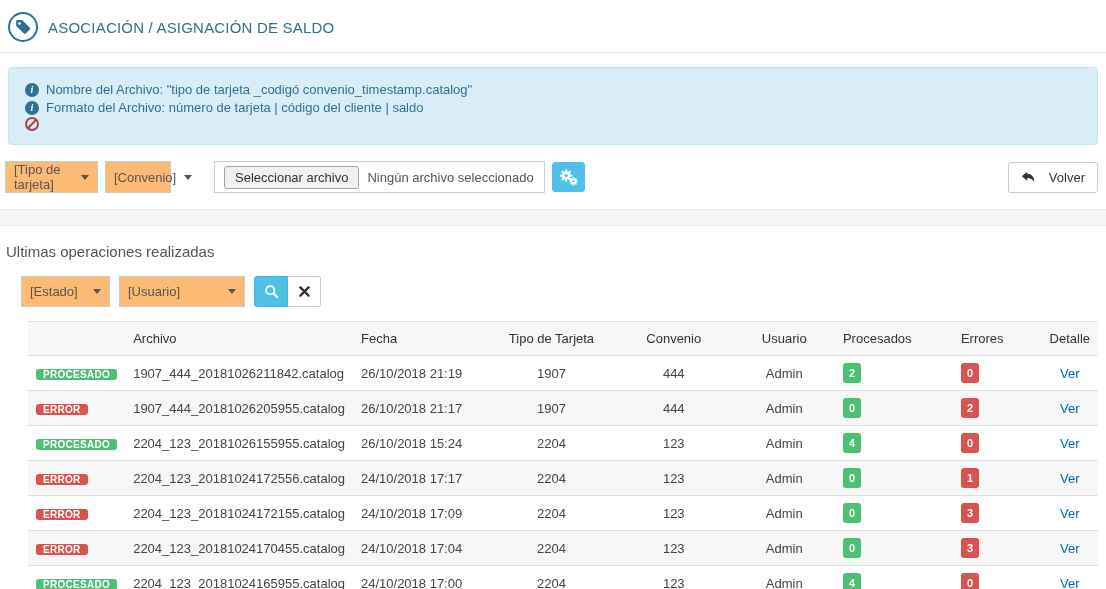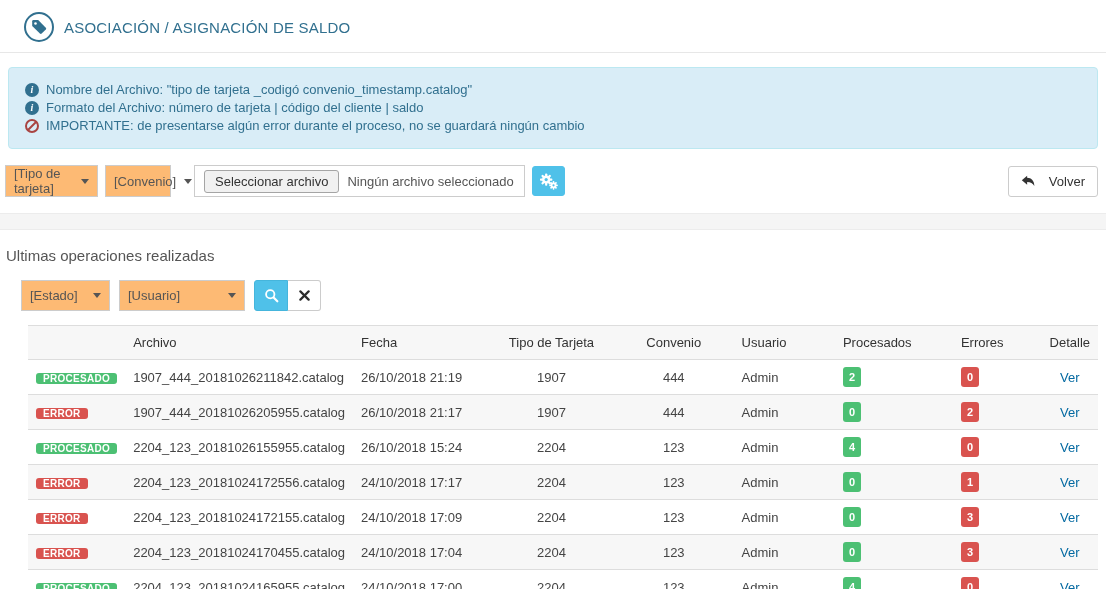--- a/index.html
+++ b/index.html
@@ -1,39 +1,39 @@
 <!DOCTYPE html>
 <html><head>
 <meta charset="utf-8">
 <style>
   * { margin: 0; padding: 0; box-sizing: border-box; }
   html, body { width: 1106px; background: #fff; font-family: "Liberation Sans", sans-serif; font-size: 13px; color: #555; }
   body { min-height: 589px; }
 
   
-  .page-header { display: flex; align-items: center; gap: 10px; padding: 12px 8px 10px 24px; border-bottom: 1px solid #e7e7e7; }
+  .page-header { display: flex; align-items: center; gap: 10px; padding: 12px 8px 10px 8px; border-bottom: 1px solid #e7e7e7; }
   .tag-circle { width: 30px; height: 30px; border: 2px solid #31708f; border-radius: 50%; display: flex; align-items: center; justify-content: center; flex: 0 0 auto; }
   .page-title { font-size: 15px; color: #31708f; letter-spacing: .2px; }
 
   
   .info-box { margin: 14px 8px 12px 8px; background: #d9edf7; border: 1px solid #bce8f1; border-radius: 4px; padding: 13px 16px; color: #31708f; }
   .info-line { display: flex; align-items: center; gap: 7px; line-height: 18px; }
   .icon-info { width: 14px; height: 14px; border-radius: 50%; background: #31708f; color: #fff; font-size: 10px; font-weight: bold; display: inline-flex; align-items: center; justify-content: center; flex: 0 0 auto; font-family: "Liberation Serif", serif; font-style: italic; }
   .icon-ban { position: relative; width: 14px; height: 14px; border: 2px solid #a94442; border-radius: 50%; flex: 0 0 auto; }
   .icon-ban::after { content: ""; position: absolute; left: -1px; top: 4px; width: 12px; height: 2px; background: #a94442; transform: rotate(-45deg); }
 
   
   .toolbar { display: flex; align-items: center; gap: 7px; padding: 4px 8px 14px 5px; }
   .select-box { height: 32px; border: 1px solid #ccc; background: #fdba74; display: flex; align-items: center; justify-content: space-between; gap: 8px; padding: 0 8px; color: #555; cursor: pointer; }
   .select-box.w-tipo { width: 93px; }
   .select-box.w-conv { width: 66px; }
   .select-box.w-estado { width: 89px; }
   .select-box.w-usuario { width: 126px; }
   .caret { width: 0; height: 0; border-left: 4px solid transparent; border-right: 4px solid transparent; border-top: 5px solid #555; flex: 0 0 auto; }
-  .file-box { height: 32px; border: 1px solid #ccc; display: flex; align-items: center; gap: 8px; padding: 0 10px 0 9px; margin-left: 16px; min-width: 297px; }
+  .file-box { height: 32px; border: 1px solid #ccc; display: flex; align-items: center; gap: 8px; padding: 0 10px 0 9px; margin-left: 36px; min-width: 297px; }
   .file-btn { border: 1px solid #a5a5a5; background: #f1f1f1; border-radius: 3px; padding: 3px 10px; font-size: 13px; color: #333; cursor: pointer; font-family: "Liberation Sans", sans-serif; }
   .file-status { color: #555; }
   .btn-process { width: 33px; height: 30px; background: #4fc1e9; border: 1px solid #4fc1e9; border-radius: 3px; display: flex; align-items: center; justify-content: center; cursor: pointer; }
   .btn-volver { margin-left: auto; height: 31px; background: #fff; border: 1px solid #ccc; border-radius: 3px; display: flex; align-items: center; gap: 14px; padding: 0 12px; color: #333; cursor: pointer; font-size: 13px; }
 
   
   .gray-band { height: 17px; background: #f5f5f5; border-top: 1px solid #ececec; border-bottom: 1px solid #ececec; margin-top: 2px; }
 
   
   .section-title { font-size: 15px; color: #555; padding: 17px 8px 14px 6px; }
@@ -46,21 +46,21 @@
   .table-wrap { padding: 0 8px 14px 28px; }
   table { width: 100%; border-collapse: collapse; font-size: 13px; color: #444; }
   thead th { background: #f7f7f7; font-weight: normal; color: #333; text-align: left; padding: 9px 8px; border-top: 1px solid #ddd; border-bottom: 1px solid #ddd; white-space: nowrap; }
   tbody td { padding: 7px 8px; border-bottom: 1px solid #ddd; white-space: nowrap; vertical-align: middle; }
   tbody tr:nth-child(even) { background: #f7f7f7; }
   .col-status { width: 88px; }
   .col-archivo { width: 185px; }
   .col-fecha { width: 140px; }
   .col-tipo { width: 130px; text-align: center; }
   .col-conv { width: 130px; text-align: center; }
-  .col-user { width: 110px; }
+  .col-user { width: 110px; text-align: center; }
   .col-proc { width: 125px; }
   .col-err { width: 95px; }
   .col-det { text-align: center; margin-left: 39px; }
   .badge-status { display: inline-block; color: #fff; font-size: 10px; font-weight: bold; padding: 0 7px; border-radius: 3px; letter-spacing: .3px; text-align: right; }
   .badge-success { background: #4cc073; }
   .badge-danger { background: #d9534f; }
   .badge-count { display: inline-block; min-width: 11px; text-align: center; color: #fff; font-size: 11px; font-weight: bold; padding: 4px 6px; border-radius: 3px; }
   .ver-link { color: #0369a1; text-decoration: none; cursor: pointer; }
 </style>
 </head>
@@ -80,21 +80,20 @@
   <div class="info-line">
     <span class="icon-info">i</span>
     <span>Nombre del Archivo: "tipo de tarjeta _codigó convenio_timestamp.catalog"</span>
   </div>
   <div class="info-line">
     <span class="icon-info">i</span>
     <span>Formato del Archivo: número de tarjeta | código del cliente | saldo</span>
   </div>
   <div class="info-line">
     <span class="icon-ban"></span>
-    <span>IMPORTANTE: de presentarse algún error durante el proceso, no se guardará ningún cambio</span>
   </div>
 </div>
 
 <div class="toolbar">
   <div class="select-box w-tipo">
     <span>[Tipo de tarjeta]</span>
     <span class="caret"></span>
   </div>
   <div class="select-box w-conv">
     <span>[Convenio]</span>

